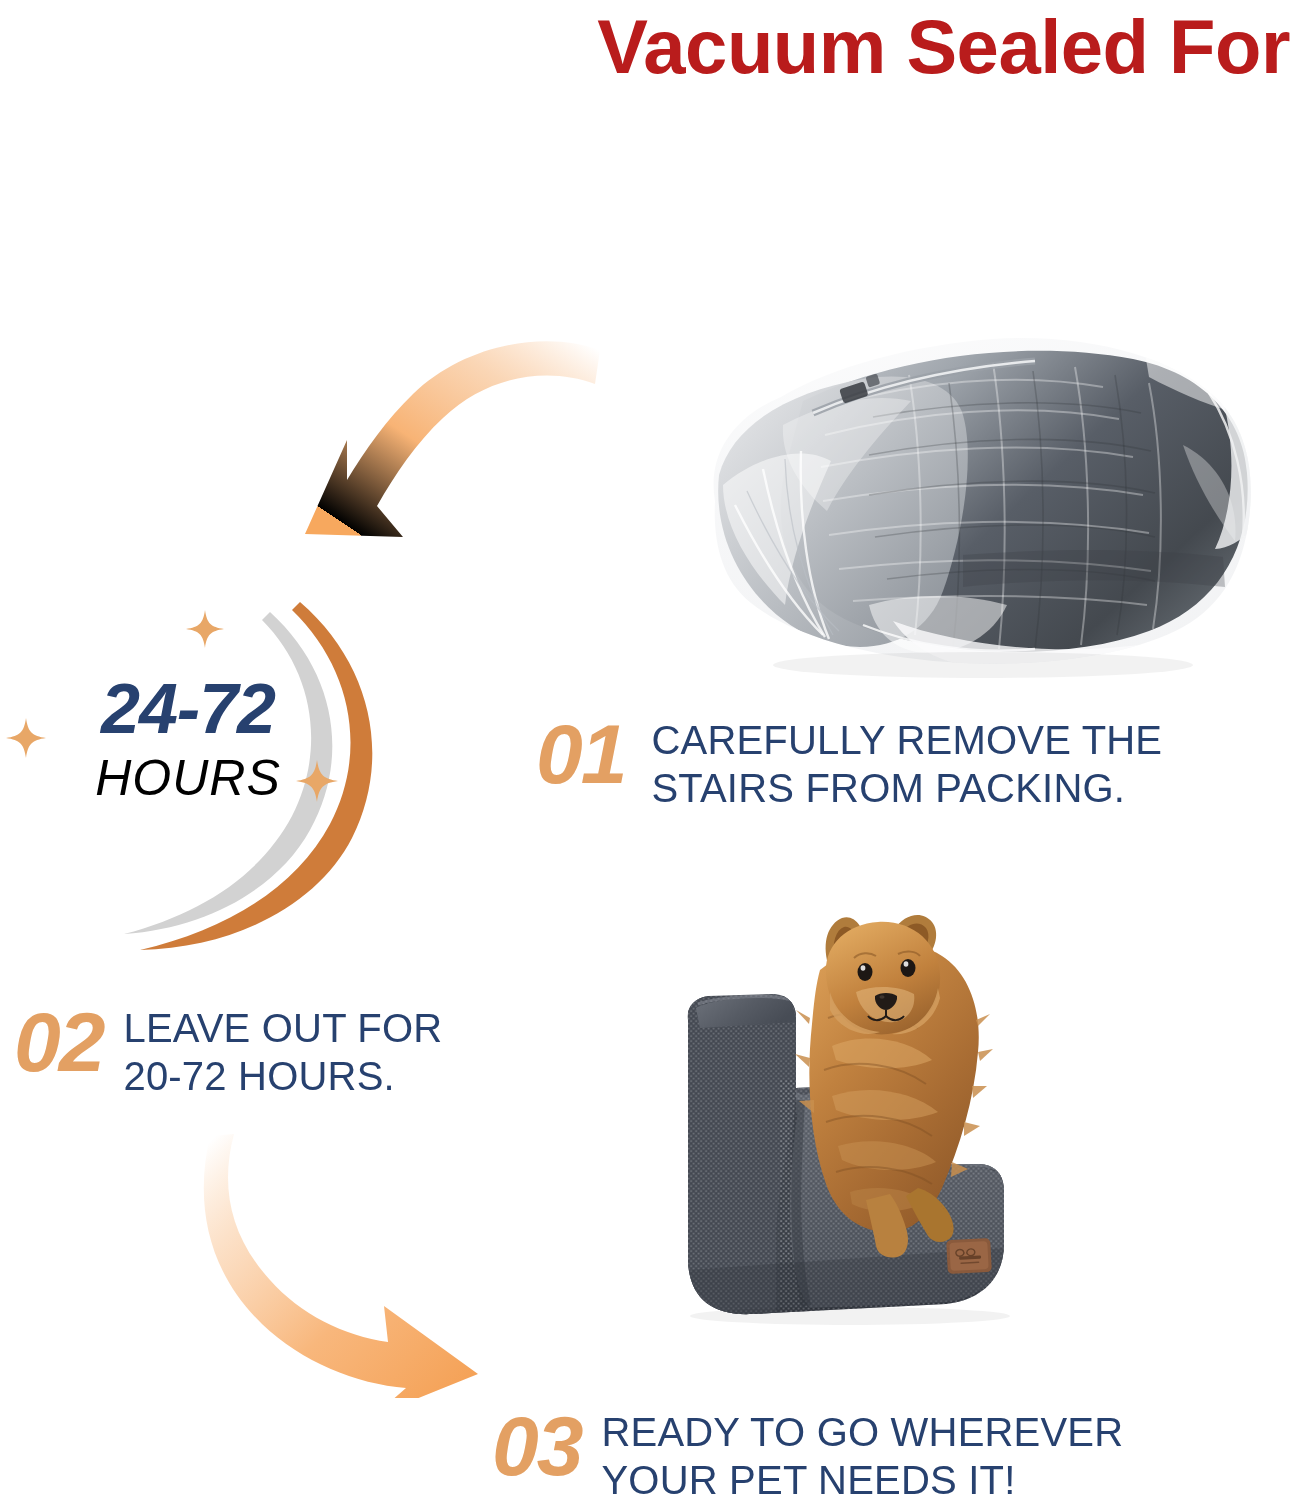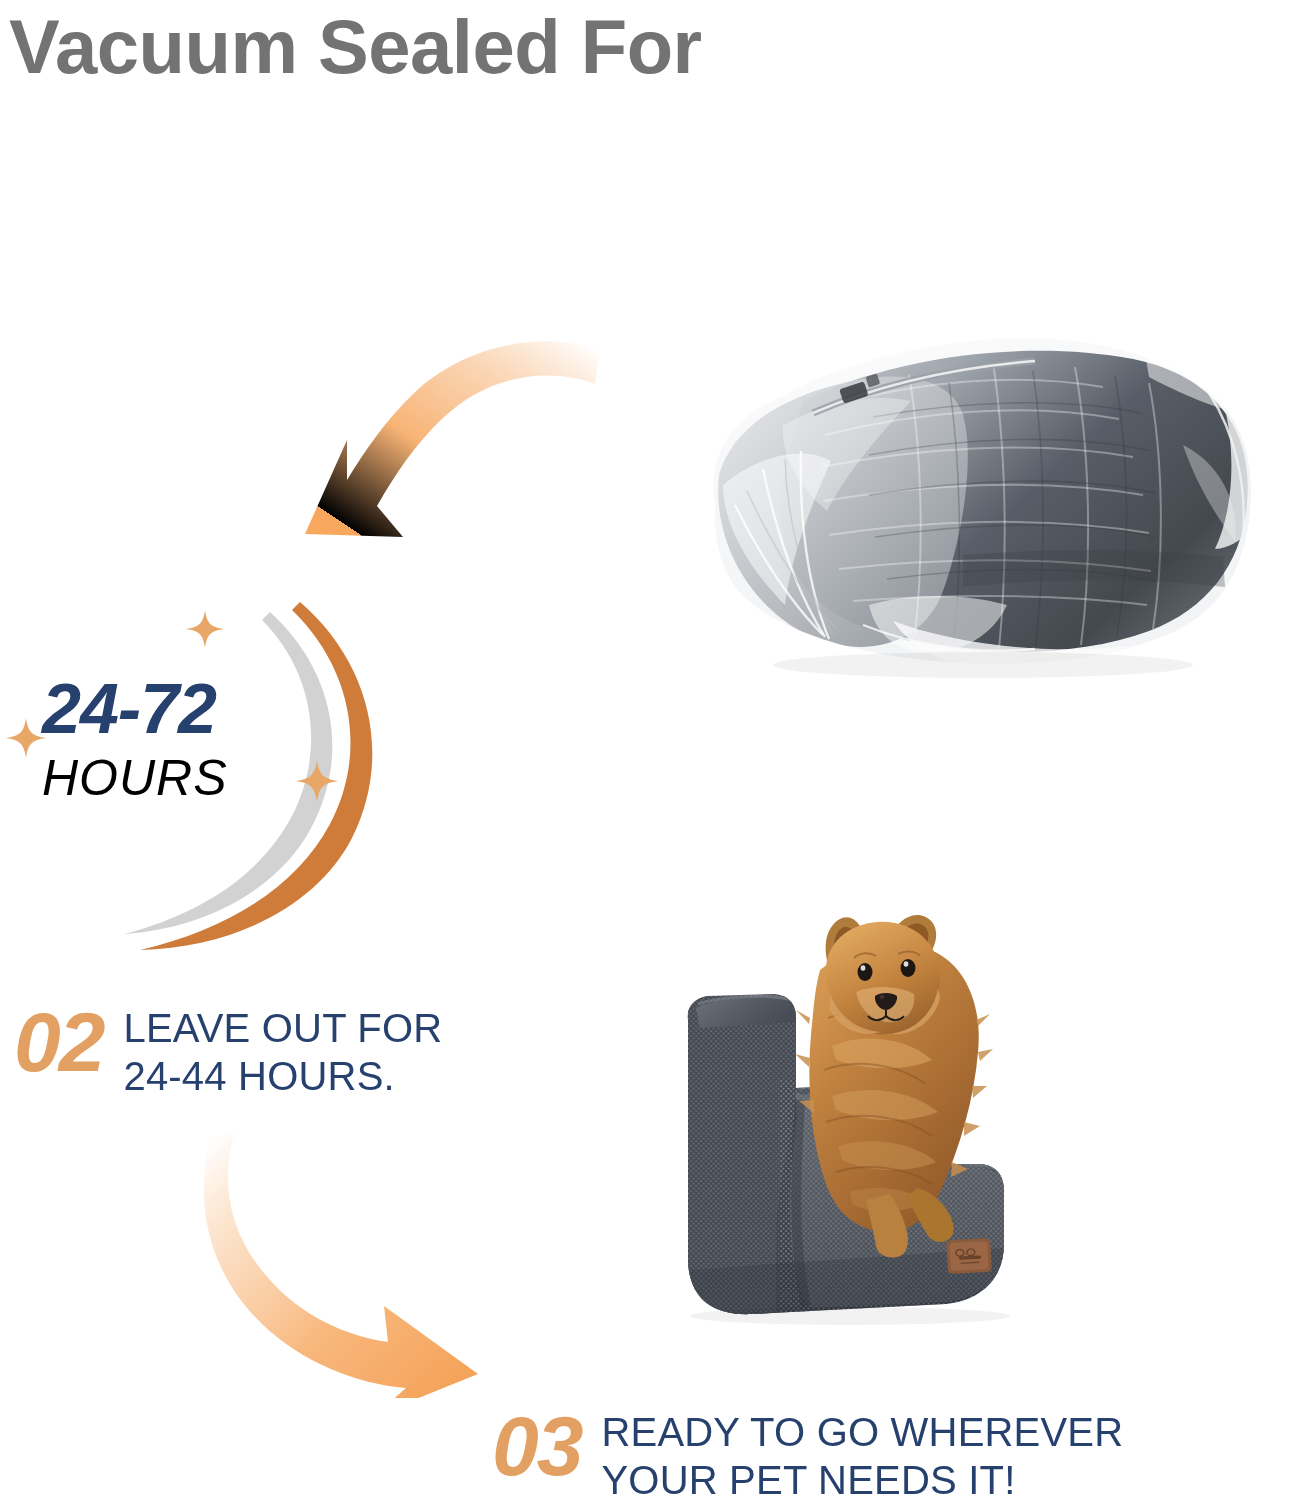--- a/index.html
+++ b/index.html
@@ -18,22 +18,22 @@
     height: 1500px;
     background: #ffffff;
   }
 
   
   .headline {
     position: absolute;
     top: 4px;
     left: 0;
     width: 1290px;
-    text-align: left;
-    color: #737373;
+    text-align: right;
+    color: #b91c1c;
     font-family: "Liberation Sans", sans-serif;
     font-weight: bold;
     font-size: 76px;
     line-height: 86px;
     letter-spacing: -0.5px;
     padding-left: 9px;
   }
   .headline .ln { display: block; }
 
   
@@ -49,24 +49,24 @@
     width: 440px;
     height: 370px;
   }
   #swoosh-svg {
     position: absolute;
     left: 0; top: 0;
     width: 440px; height: 370px;
   }
   .badge-text {
     position: absolute;
-    left: 42px;
+    left: 28px;
     top: 76px;
     width: 320px;
-    text-align: left;
+    text-align: center;
   }
   .badge-range {
     font-family: "Liberation Sans", sans-serif;
     font-weight: bold;
     font-style: italic;
     font-size: 70px;
     line-height: 70px;
     color: #27416f;
     letter-spacing: -1px;
   }
@@ -298,25 +298,30 @@
       <path d="M 560 96 C 596 108, 614 146, 606 186 C 598 222, 576 242, 552 244
                C 570 206, 574 148, 560 96 Z" fill="#f0f1f3" opacity="0.82"></path>
 
       <path d="M 230 316 C 300 342, 400 352, 490 338 C 468 356, 400 366, 320 362
                C 278 360, 248 342, 230 316 Z" fill="#fbfbfc" opacity="0.8"></path>
     </g>
 
     <ellipse cx="320" cy="360" rx="210" ry="13" fill="#000000" opacity="0.05"></ellipse>
   </svg>
 
+  <div class="step" id="step-01">
+    <div class="step-num">01</div>
+    <div class="step-text">CAREFULLY REMOVE THE
+STAIRS FROM PACKING.</div>
+  </div>
 
   <div class="step" id="step-02">
     <div class="step-num">02</div>
     <div class="step-text">LEAVE OUT FOR
-24-44 HOURS.</div>
+20-72 HOURS.</div>
   </div>
 
   <svg id="arrow-two" class="arrow-svg" viewBox="0 0 360 270">
     <defs>
       <linearGradient id="gradArrow2" x1="0.05" y1="0.0" x2="0.95" y2="0.95">
         <stop offset="0%" stop-color="#f7a85e" stop-opacity="0"></stop>
         <stop offset="26%" stop-color="#f8bb83" stop-opacity="0.5"></stop>
         <stop offset="60%" stop-color="#f7ad6a" stop-opacity="0.88"></stop>
         <stop offset="100%" stop-color="#f4a054" stop-opacity="1"></stop>
       </linearGradient>

